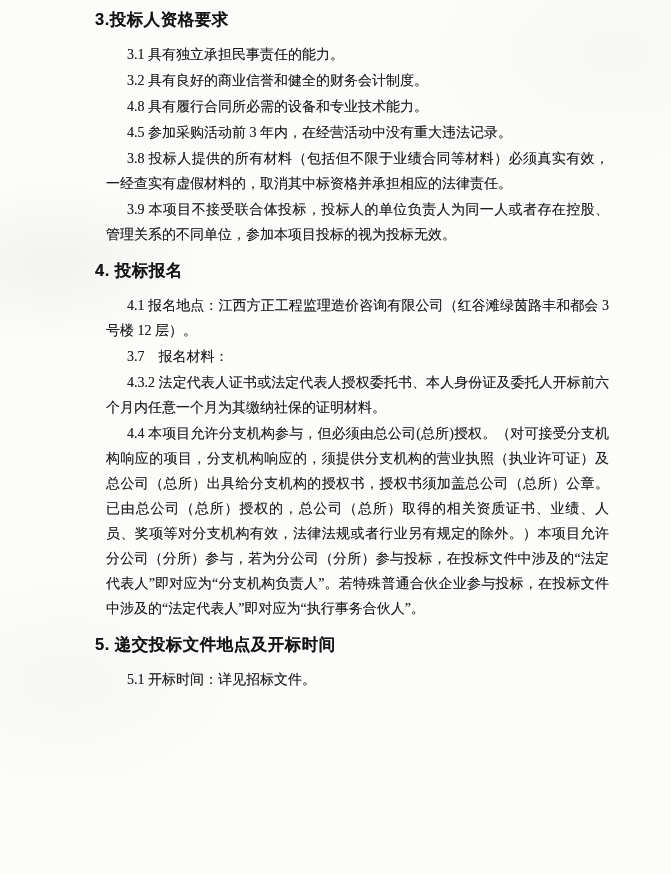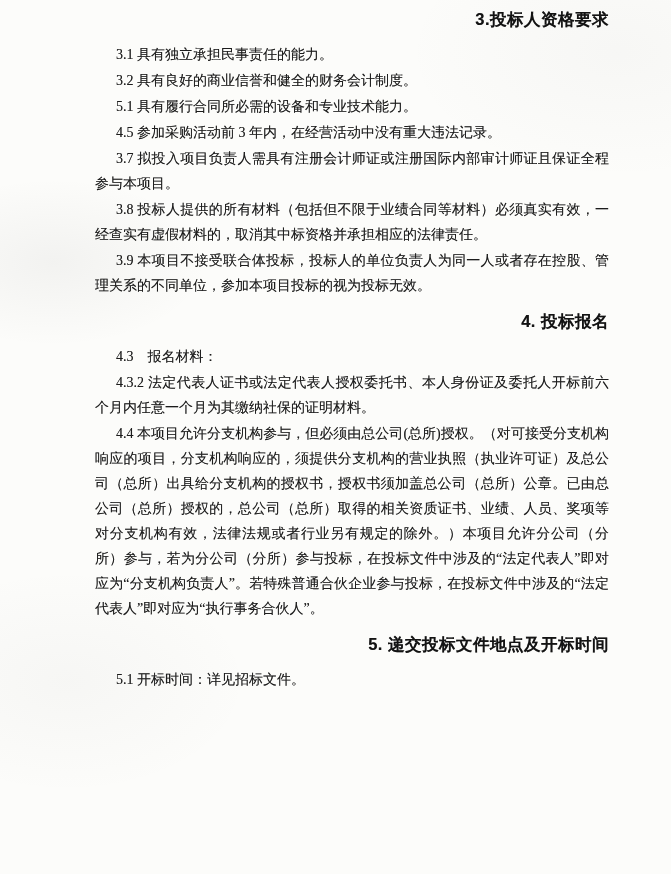--- a/index.html
+++ b/index.html
@@ -30,49 +30,48 @@
   section { margin: 0; padding: 0; }
   .heading {
     font-family: "Liberation Sans", "DejaVu Sans", sans-serif;
     font-weight: 700;
     font-size: 16.5px;
     line-height: 22px;
     color: #131313;
     letter-spacing: 0.5px;
     margin: 12px 0 12px 0;
     text-shadow: 0 0 0.6px rgba(10,10,10,0.5);
-    text-align: right;
   }
   section:first-child .heading { margin-top: 0; }
   .para {
-    margin: 0 0 1px 0;
+    margin: 0 0 1px 11px;
     text-align: justify;
     text-indent: 21px;
     text-shadow: 0 0 0.5px rgba(20,20,20,0.45);
   }
 </style>
 </head>
 <body>
 
 <div class="page">
 
   <section>
     <h2 class="heading">3.投标人资格要求</h2>
     <p class="para">3.1 具有独立承担民事责任的能力。</p>
     <p class="para">3.2 具有良好的商业信誉和健全的财务会计制度。</p>
-    <p class="para">5.1 具有履行合同所必需的设备和专业技术能力。</p>
+    <p class="para">4.8 具有履行合同所必需的设备和专业技术能力。</p>
     <p class="para">4.5 参加采购活动前 3 年内，在经营活动中没有重大违法记录。</p>
-    <p class="para">3.7 拟投入项目负责人需具有注册会计师证或注册国际内部审计师证且保证全程参与本项目。</p>
     <p class="para">3.8 投标人提供的所有材料（包括但不限于业绩合同等材料）必须真实有效，一经查实有虚假材料的，取消其中标资格并承担相应的法律责任。</p>
     <p class="para">3.9 本项目不接受联合体投标，投标人的单位负责人为同一人或者存在控股、管理关系的不同单位，参加本项目投标的视为投标无效。</p>
   </section>
 
   <section>
     <h2 class="heading">4. 投标报名</h2>
-    <p class="para">4.3　报名材料：</p>
+    <p class="para">4.1 报名地点：江西方正工程监理造价咨询有限公司（红谷滩绿茵路丰和都会 3 号楼 12 层）。</p>
+    <p class="para">3.7　报名材料：</p>
     <p class="para">4.3.2 法定代表人证书或法定代表人授权委托书、本人身份证及委托人开标前六个月内任意一个月为其缴纳社保的证明材料。</p>
     <p class="para">4.4 本项目允许分支机构参与，但必须由总公司(总所)授权。（对可接受分支机构响应的项目，分支机构响应的，须提供分支机构的营业执照（执业许可证）及总公司（总所）出具给分支机构的授权书，授权书须加盖总公司（总所）公章。已由总公司（总所）授权的，总公司（总所）取得的相关资质证书、业绩、人员、奖项等对分支机构有效，法律法规或者行业另有规定的除外。）本项目允许分公司（分所）参与，若为分公司（分所）参与投标，在投标文件中涉及的“法定代表人”即对应为“分支机构负责人”。若特殊普通合伙企业参与投标，在投标文件中涉及的“法定代表人”即对应为“执行事务合伙人”。</p>
   </section>
 
   <section>
     <h2 class="heading">5. 递交投标文件地点及开标时间</h2>
     <p class="para">5.1 开标时间：详见招标文件。</p>
   </section>
 
 </div>

